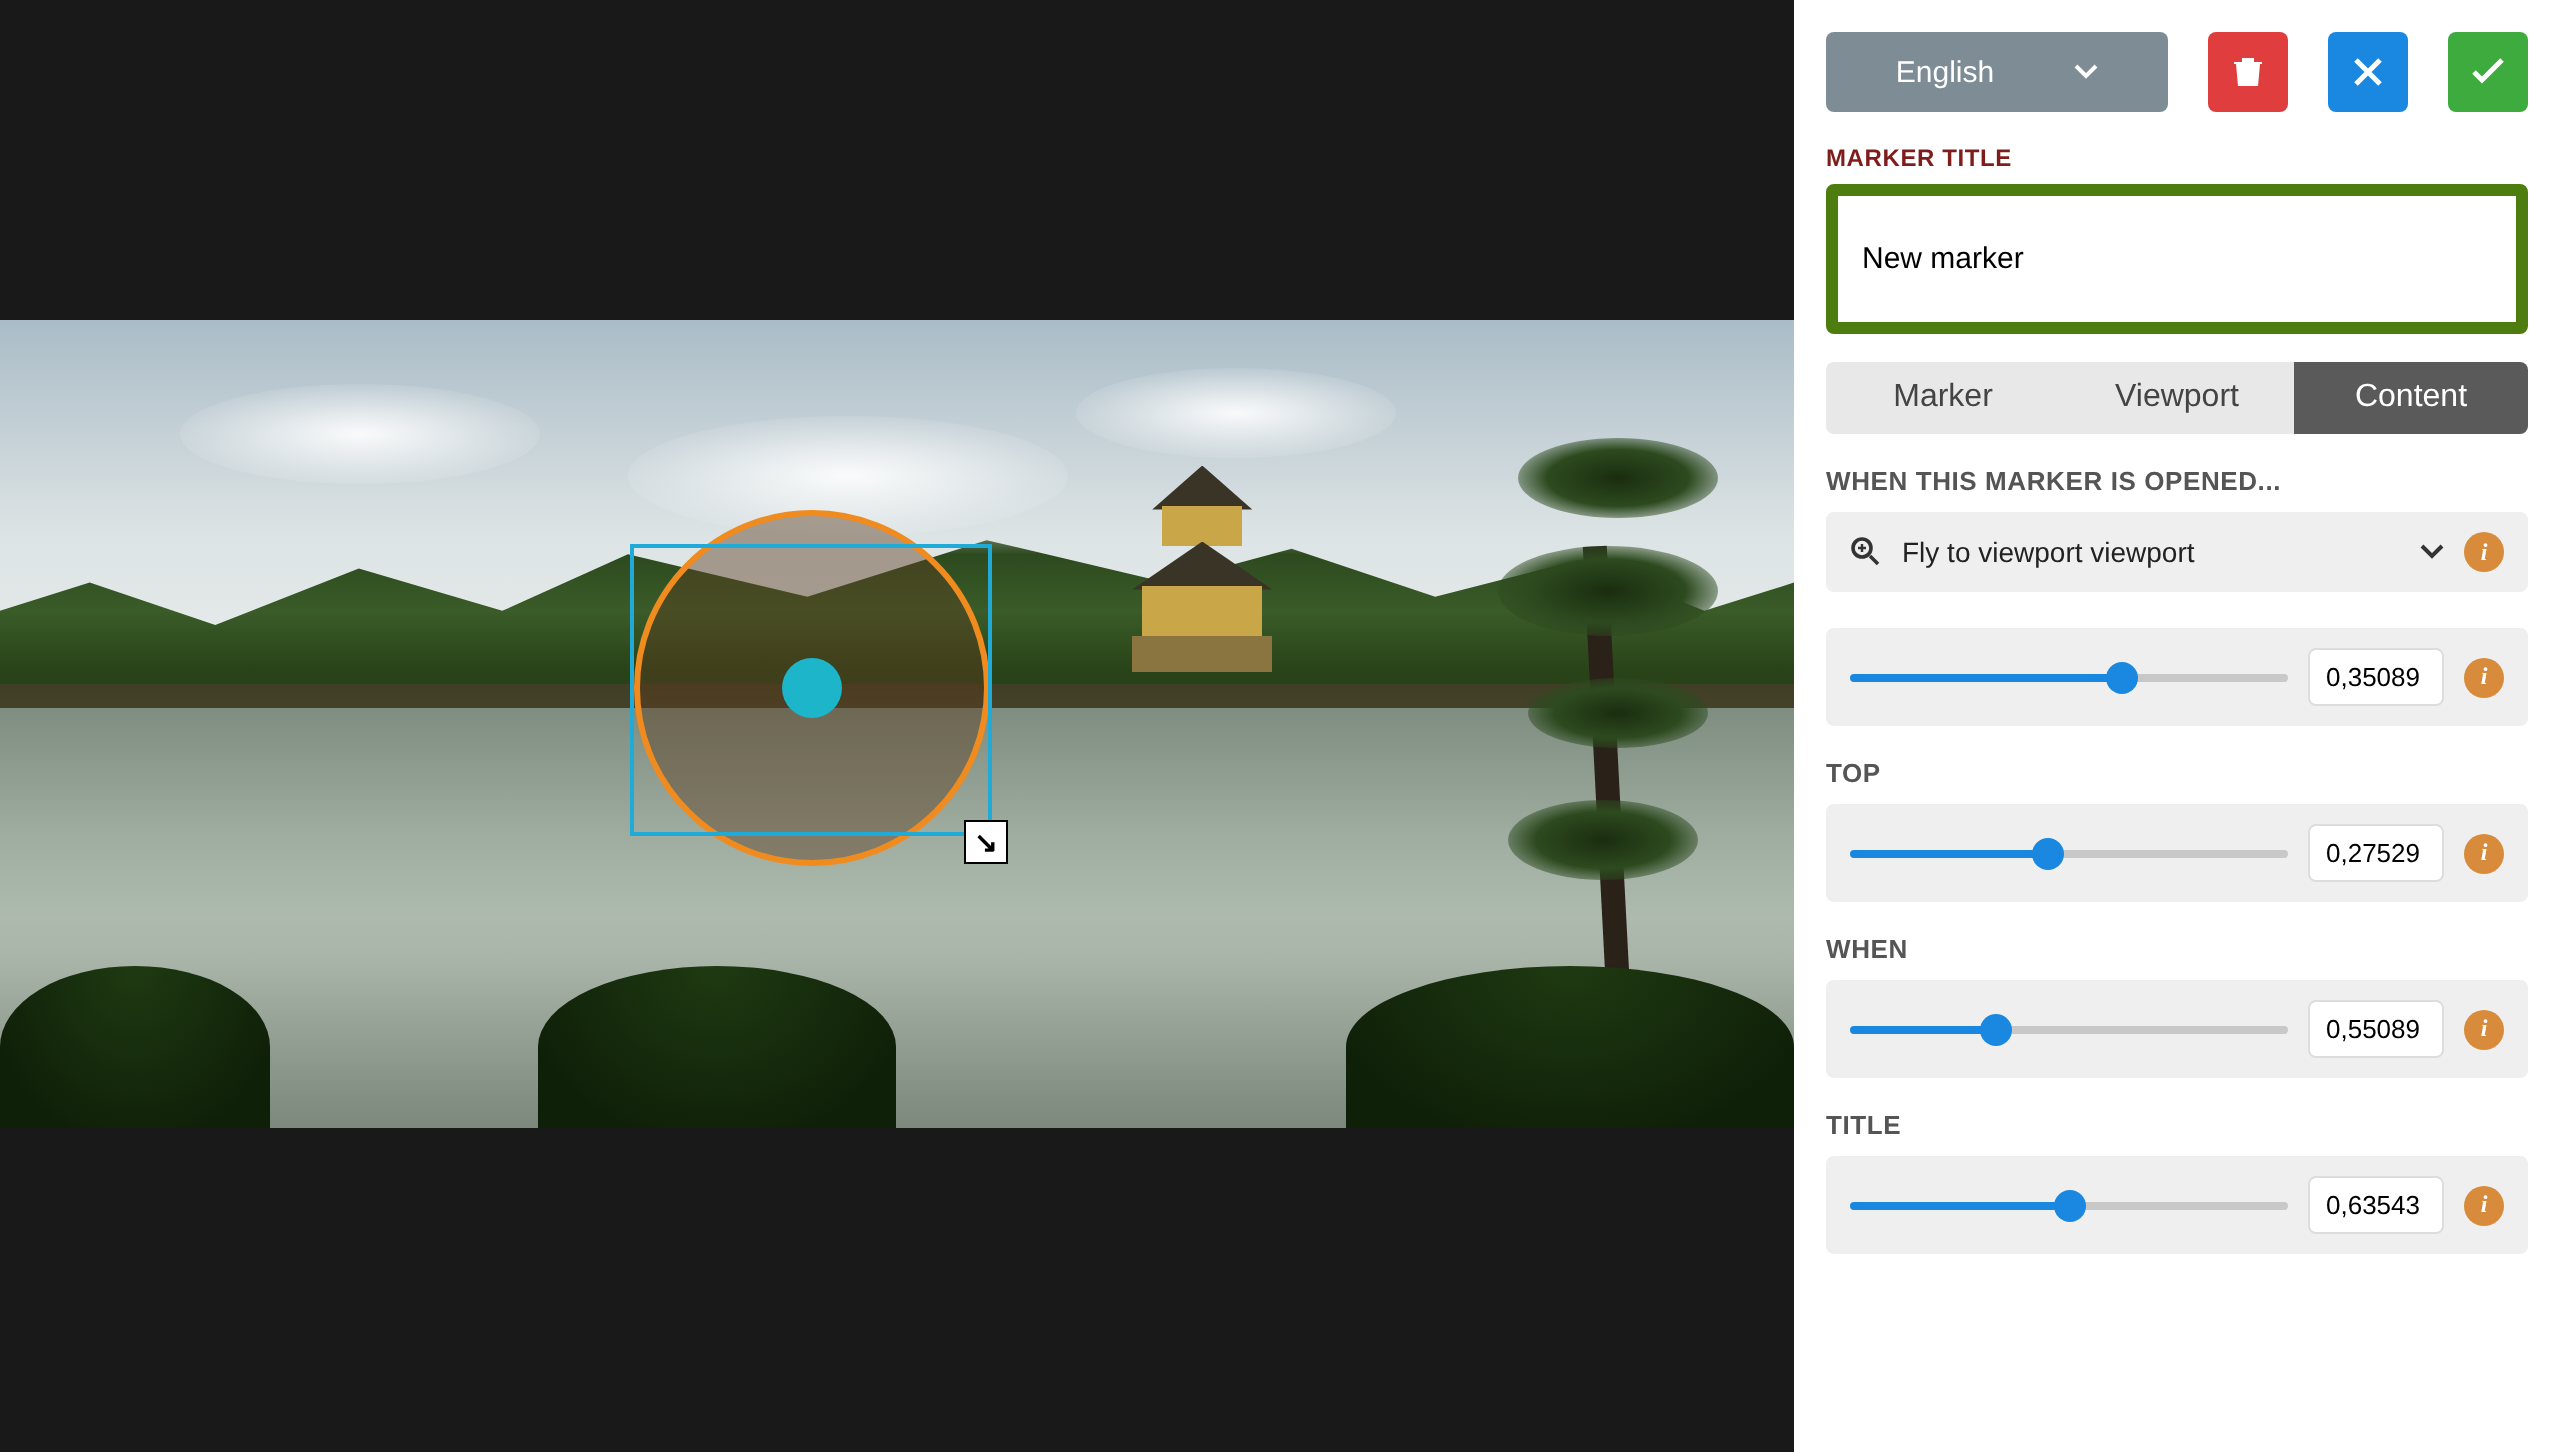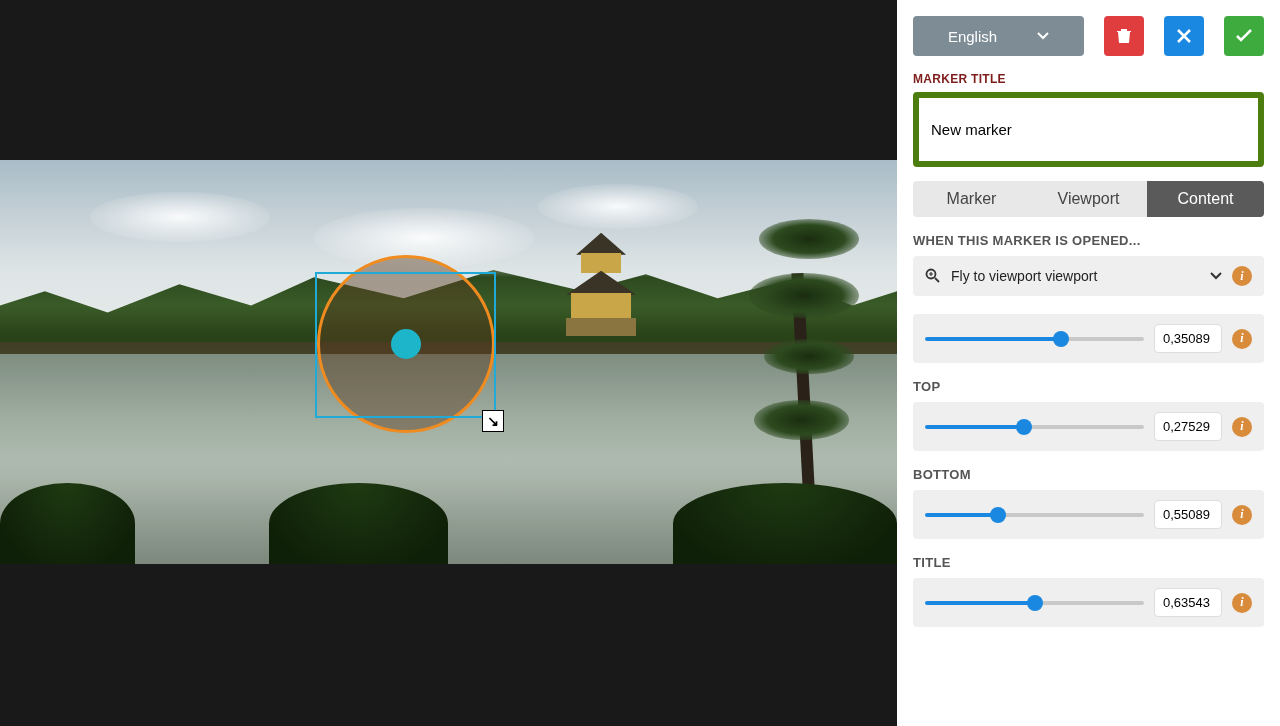--- a/index.html
+++ b/index.html
@@ -174,21 +174,21 @@
     <div class="slider-group">
       <div class="section-label">TOP</div>
       <div class="slider-row">
         <input type="range" class="slider" min="0" max="100" value="45" style="background: linear-gradient(90deg, rgb(26, 136, 224) 0%, rgb(26, 136, 224) 45%, rgb(200, 200, 200) 45%, rgb(200, 200, 200) 100%);">
         <input class="slider-value" value="0,27529" style="">
         <span class="info-badge">i</span>
       </div>
     </div>
 
     <div class="slider-group">
-      <div class="section-label">BOTTOM</div>
+      <div class="section-label">WHEN</div>
       <div class="slider-row">
         <input type="range" class="slider" min="0" max="100" value="32" style="background: linear-gradient(90deg, rgb(26, 136, 224) 0%, rgb(26, 136, 224) 32%, rgb(200, 200, 200) 32%, rgb(200, 200, 200) 100%);">
         <input class="slider-value" value="0,55089" style="">
         <span class="info-badge">i</span>
       </div>
     </div>
 
     <div class="slider-group">
       <div class="section-label">TITLE</div>
       <div class="slider-row">

